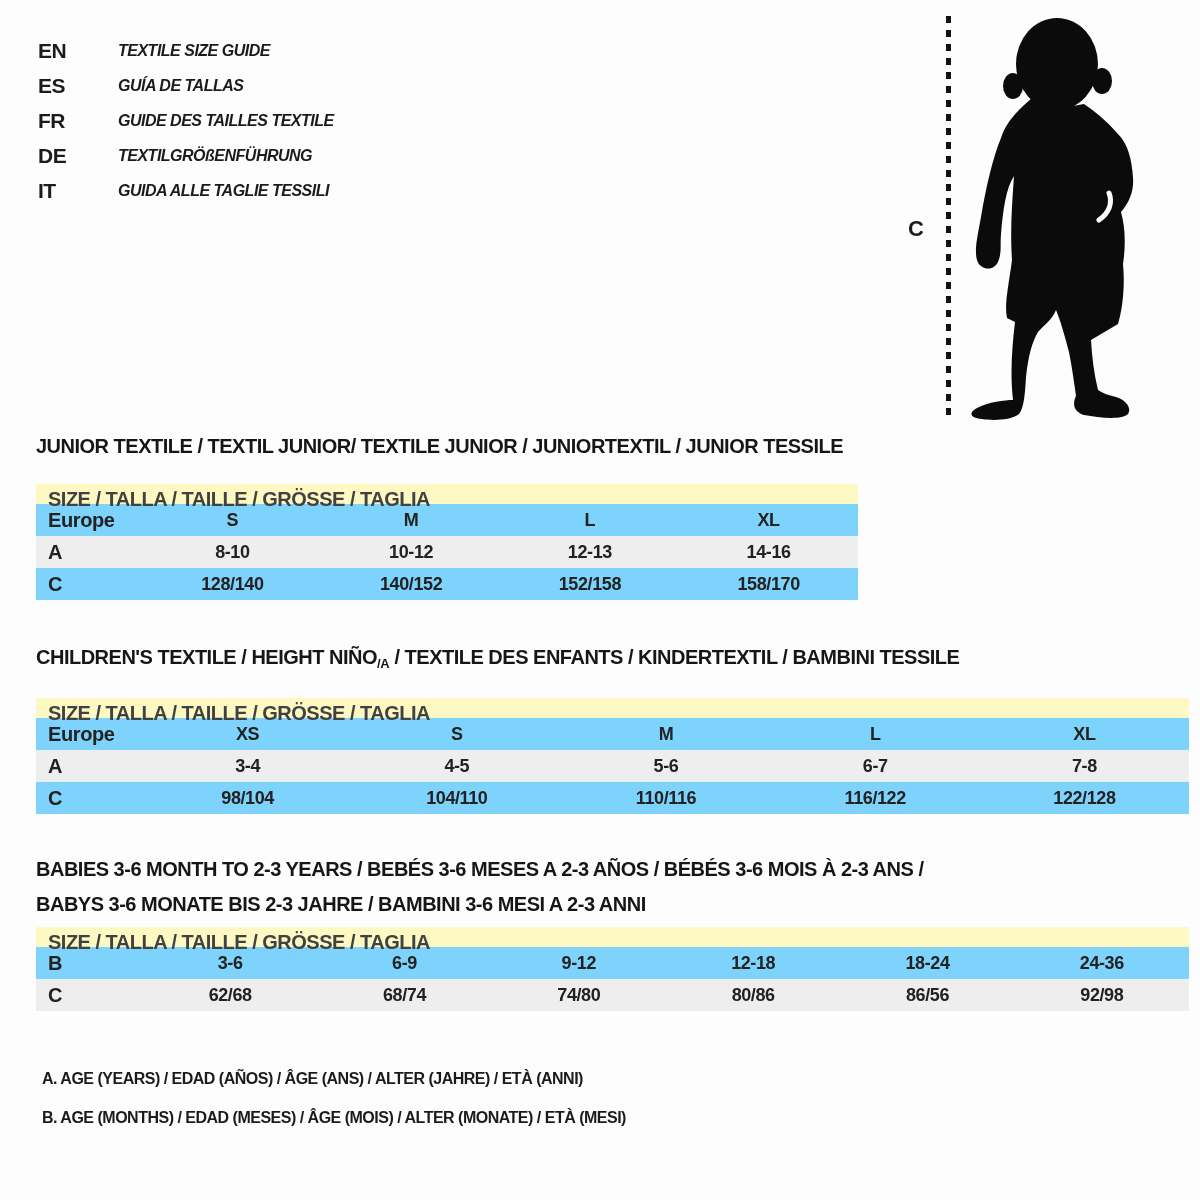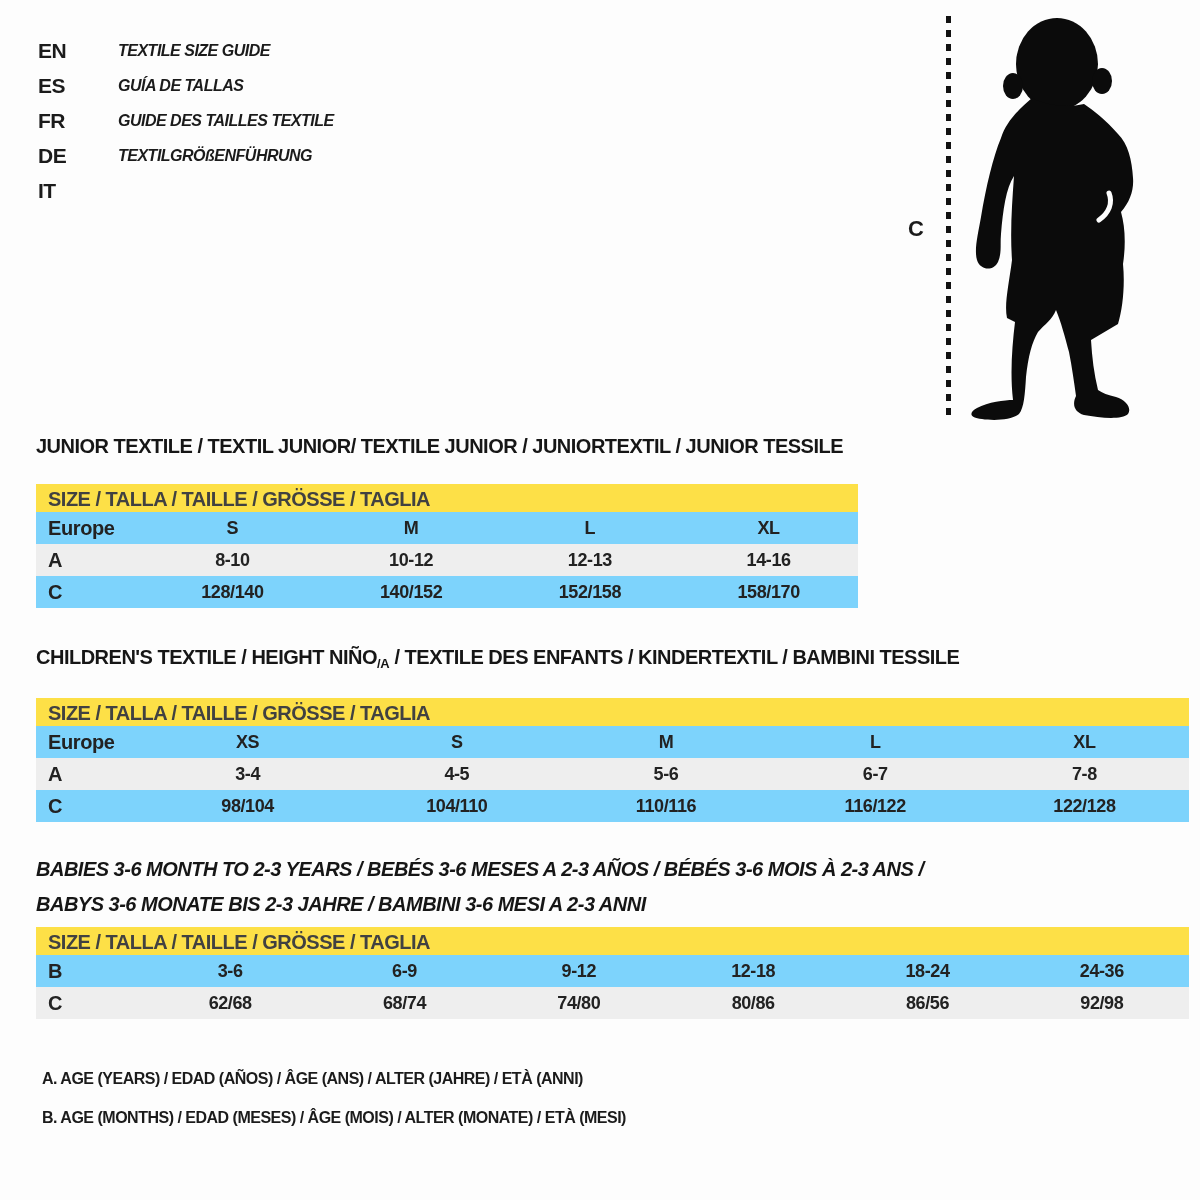--- a/index.html
+++ b/index.html
@@ -19,30 +19,30 @@
   }
   .measure-label{position:absolute;left:908px;top:216px;font-size:22px;font-weight:700;}
   .toddler{position:absolute;left:960px;top:12px;}
   
   .tbl{position:absolute;left:36px;}
   .tbl h2{
     margin:0;font-size:20px;font-weight:700;letter-spacing:-0.5px;color:#161616;
     line-height:24px;
   }
   .tbl .bar{
-    background:#fde047;color:#414141;height:28px;line-height:30px;
+    background:#fef9c3;color:#414141;height:20px;line-height:30px;
     padding-left:12px;font-size:20px;font-weight:700;letter-spacing:-0.5px;
   }
   .trow{display:flex;height:32px;align-items:center;background:#7dd3fc;}
   .trow.shaded{background:#eeeeee;}
   .tcell{flex:1;text-align:center;font-size:18px;font-weight:700;letter-spacing:-0.4px;color:#222;}
   .tcell.label{flex:0 0 95px;text-align:left;padding-left:12px;font-size:20px;}
   .t1{top:434px;width:822px;} .t1 h2{margin-bottom:26px;}
   .t2{top:645px;width:1153px;} .t2 h2{margin-bottom:22px;}
-  .t3{top:852px;width:1153px;} .t3 h2{line-height:35px;margin-bottom:5px;font-style:italic;}
+  .t3{top:852px;width:1153px;} .t3 h2{line-height:35px;margin-bottom:5px;}
   .sub{font-size:13px;vertical-align:-4px;letter-spacing:-0.3px;}
   
   .legend{position:absolute;left:42px;top:1070px;}
   .legend div{height:39px;font-size:16px;font-weight:700;letter-spacing:-0.5px;display:flex;align-items:flex-start;}
 </style>
 </head>
 <body>
 
 <div class="canvas">
 
@@ -58,20 +58,21 @@
     <div class="lang-row">
       <span class="lang-code">FR</span>
       <span class="lang-label">GUIDE DES TAILLES TEXTILE</span>
     </div>
     <div class="lang-row">
       <span class="lang-code">DE</span>
       <span class="lang-label">TEXTILGRÖßENFÜHRUNG</span>
     </div>
     <div class="lang-row">
       <span class="lang-code">IT</span>
+      <span class="lang-label">GUIDA ALLE TAGLIE TESSILI</span>
     </div>
   </div>
 
   <div class="measure-line"></div>
   <div class="measure-label">C</div>
   <svg class="toddler" width="190" height="410" viewBox="0 0 190 410" aria-hidden="true">
     <g fill="#0b0b0b">
       <ellipse cx="97" cy="52" rx="41" ry="46"></ellipse>
       <ellipse cx="53" cy="74" rx="10" ry="13"></ellipse>
       <ellipse cx="142" cy="69" rx="10" ry="13"></ellipse>

